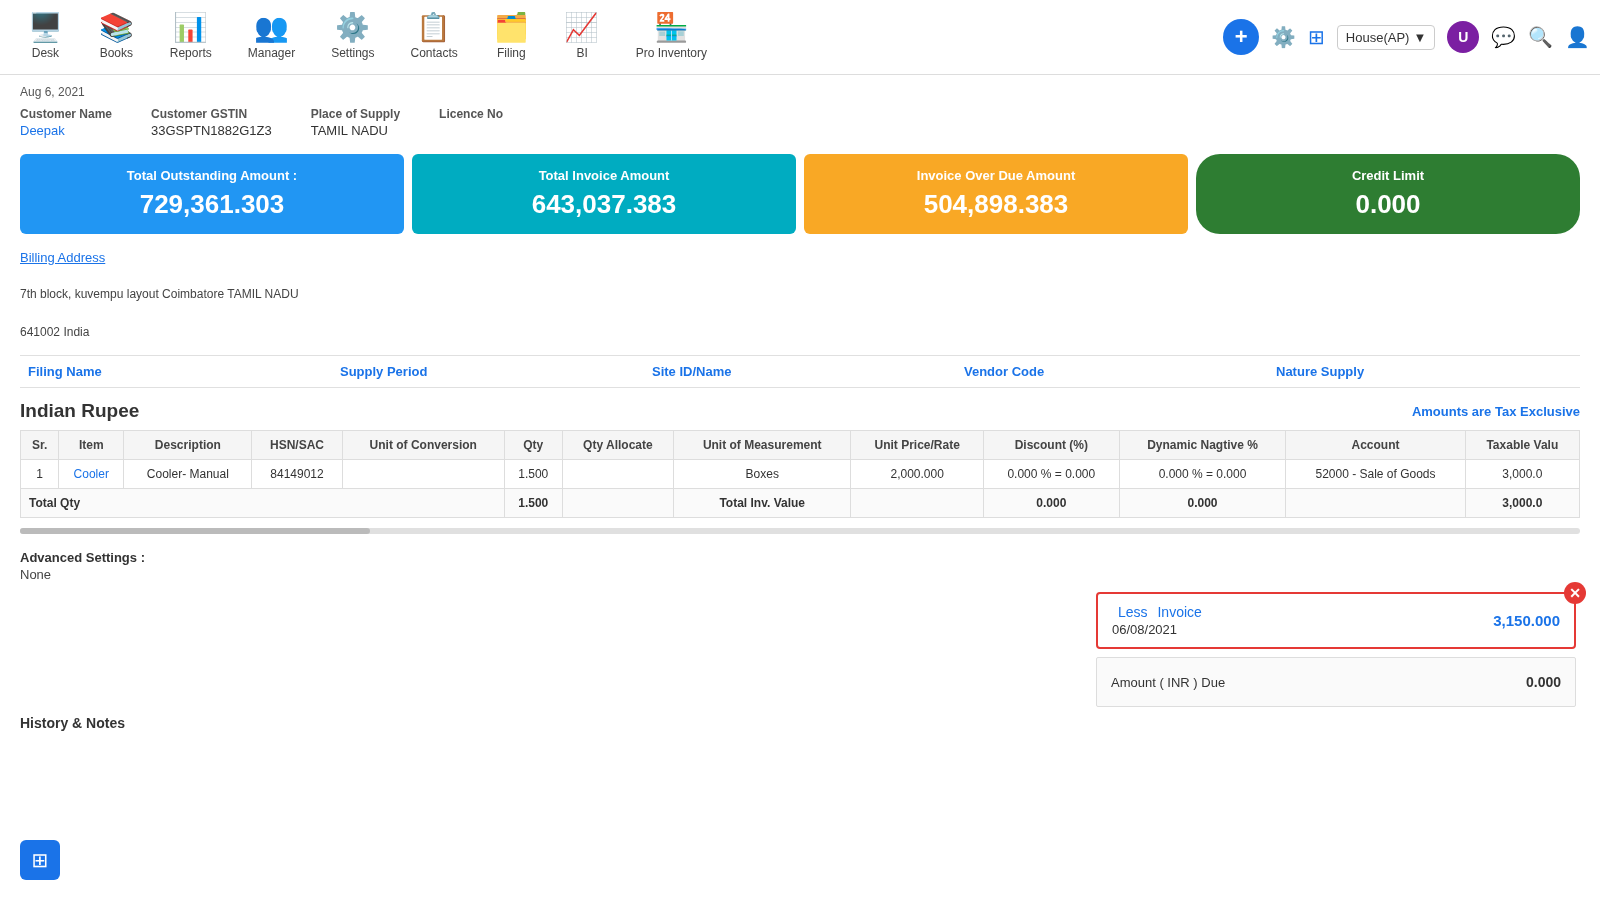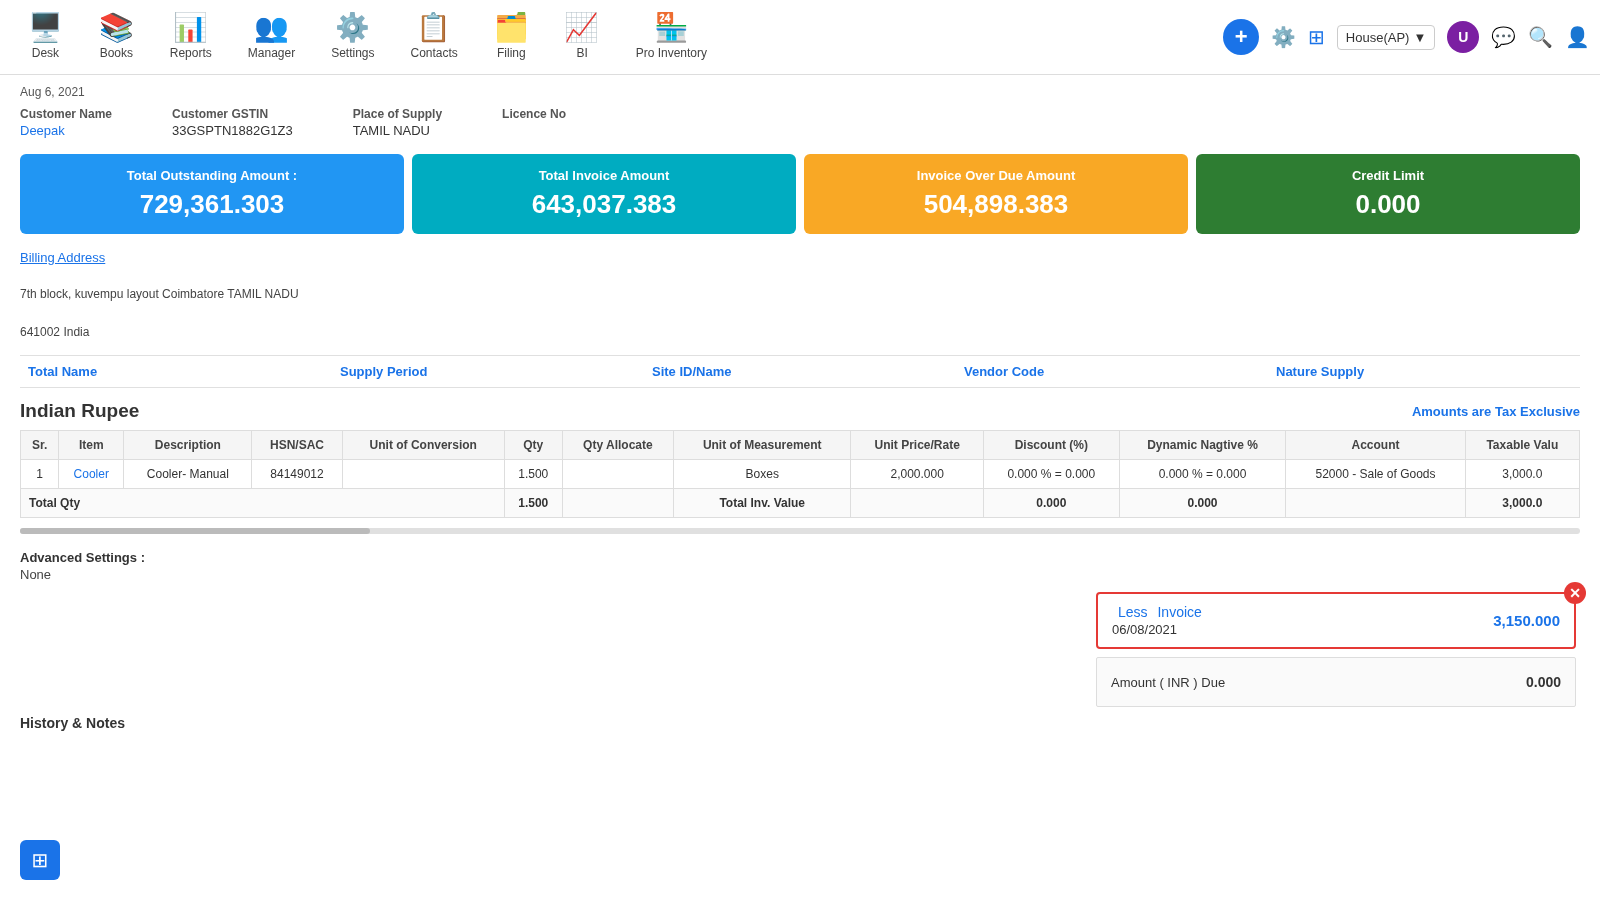--- a/index.html
+++ b/index.html
@@ -84,21 +84,21 @@
     }
     .date-text {
       color: #555;
       font-size: 12px;
       margin-bottom: 8px;
     }
 
     
     .customer-info {
       display: flex;
-      gap: 60px;
+      gap: 39px;
       margin-bottom: 16px;
       flex-wrap: wrap;
     }
     .info-block .info-label {
       font-weight: bold;
       color: #555;
       font-size: 12px;
       margin-bottom: 2px;
     }
     .info-block .info-value {
@@ -119,21 +119,21 @@
     .summary-card {
       flex: 1;
       border-radius: 6px;
       padding: 14px 16px;
       color: white;
       text-align: center;
     }
     .card-blue { background: #2196f3; }
     .card-teal { background: #00acc1; }
     .card-amber { background: #f9a825; }
-    .card-green { background: #2e7d32; }
+    .card-green { background: #2e7d32; border-radius: 24px; }
     .card-title { font-size: 13px; font-weight: bold; margin-bottom: 6px; }
     .card-value { font-size: 26px; font-weight: bold; }
 
     
     .billing-section { margin-bottom: 14px; }
     .billing-link { color: #1a73e8; text-decoration: underline; cursor: pointer; font-size: 13px; }
     .billing-addr { font-size: 12px; color: #444; margin-top: 20px; line-height: 1.5; }
 
     
     .route-info {
@@ -401,21 +401,21 @@
     </div>
   </div>
 
   <div class="billing-section">
     <a class="billing-link">Billing Address</a>
     <div class="billing-addr">7th block, kuvempu layout Coimbatore TAMIL NADU</div>
     <div class="billing-addr">641002 India</div>
   </div>
 
   <div class="route-info">
-    <div class="route-item">Total Name</div>
+    <div class="route-item">Filing Name</div>
     <div class="route-item">Supply Period</div>
     <div class="route-item">Site ID/Name</div>
     <div class="route-item">Vendor Code</div>
     <div class="route-item">Nature Supply</div>
   </div>
 
   <div class="currency-row">
     <span class="currency-label">Indian Rupee</span>
     <span class="tax-exclusive">Amounts are Tax Exclusive</span>
   </div>

